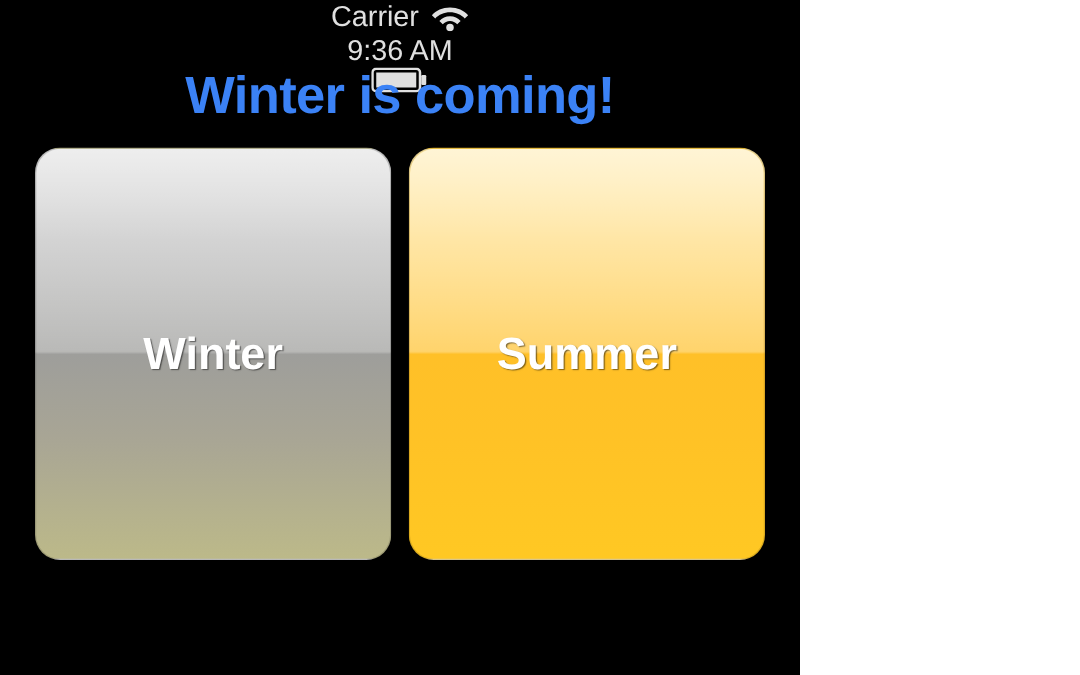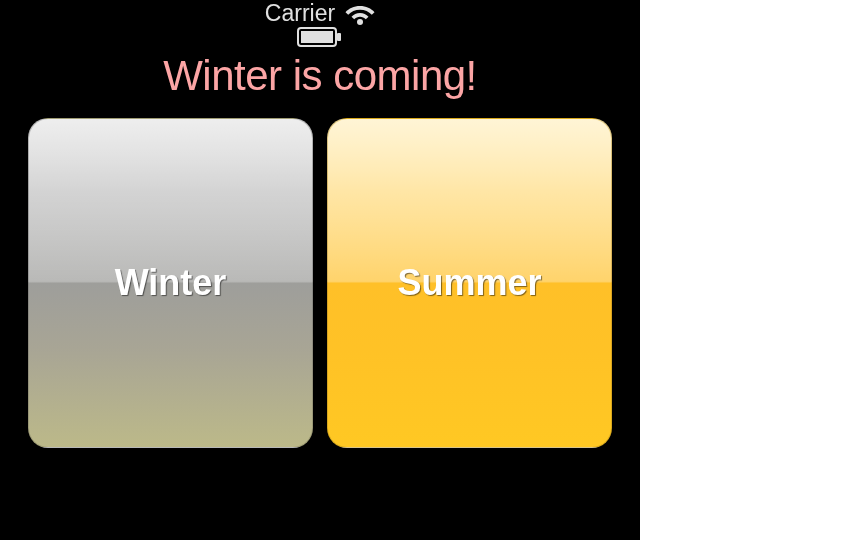--- a/index.html
+++ b/index.html
@@ -38,23 +38,23 @@
     }
     .status-right {
       display: flex;
       align-items: center;
     }
     .wifi-icon svg, .battery-icon svg {
       display: block;
     }
     .title {
       text-align: center;
-      color: #fca5a5;
+      color: #3b82f6;
       font-size: 42px;
-      font-weight: 400;
+      font-weight: 700;
       margin-top: 12px;
       margin-bottom: 18px;
       letter-spacing: -0.5px;
     }
     .buttons {
       display: flex;
       gap: 14px;
       padding: 0 28px;
     }
     .big-button {
@@ -115,20 +115,21 @@
     <div class="status-left">
       <span>Carrier</span>
       <span class="wifi-icon">
         <svg width="30" height="22" viewBox="0 0 30 22">
           <path d="M15 3 C9 3 3.8 5.4 0.5 9.2 L3.2 11.8 C6 8.7 10.3 6.8 15 6.8 C19.7 6.8 24 8.7 26.8 11.8 L29.5 9.2 C26.2 5.4 21 3 15 3 Z" fill="#e0e0e0"></path>
           <path d="M15 10 C11.6 10 8.6 11.5 6.5 13.8 L9.2 16.3 C10.7 14.7 12.7 13.7 15 13.7 C17.3 13.7 19.3 14.7 20.8 16.3 L23.5 13.8 C21.4 11.5 18.4 10 15 10 Z" fill="#e0e0e0"></path>
           <circle cx="15" cy="19" r="3" fill="#e0e0e0"></circle>
         </svg>
       </span>
     </div>
+    <div>9:36 AM</div>
     <div class="status-right">
       <span class="battery-icon">
         <svg width="46" height="20" viewBox="0 0 46 20">
           <rect x="1" y="1" width="38" height="18" rx="3" ry="3" fill="none" stroke="#e0e0e0" stroke-width="2"></rect>
           <rect x="4" y="4" width="32" height="12" fill="#e0e0e0"></rect>
           <rect x="40" y="6" width="4" height="8" rx="1" fill="#e0e0e0"></rect>
         </svg>
       </span>
     </div>
   </div>

